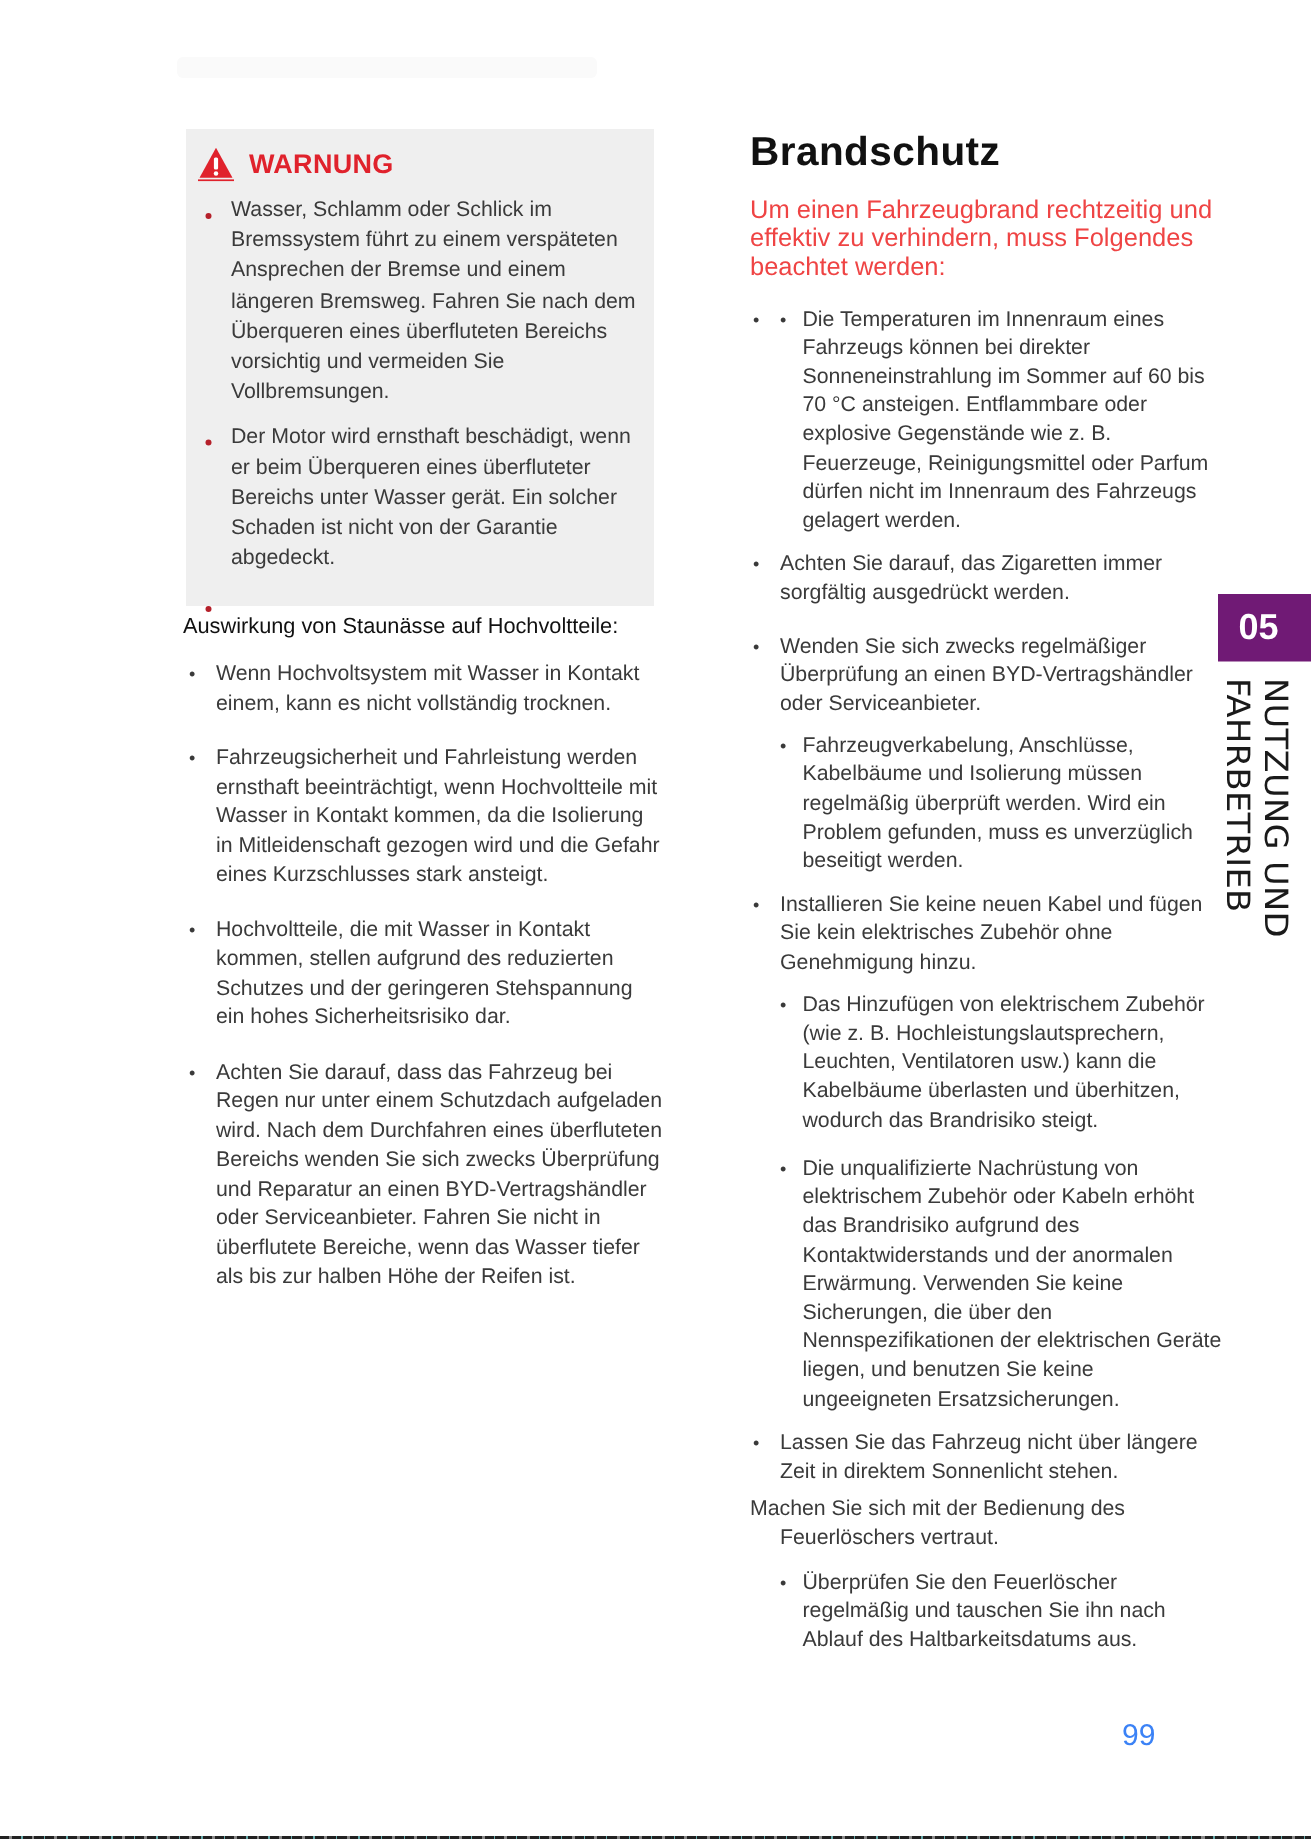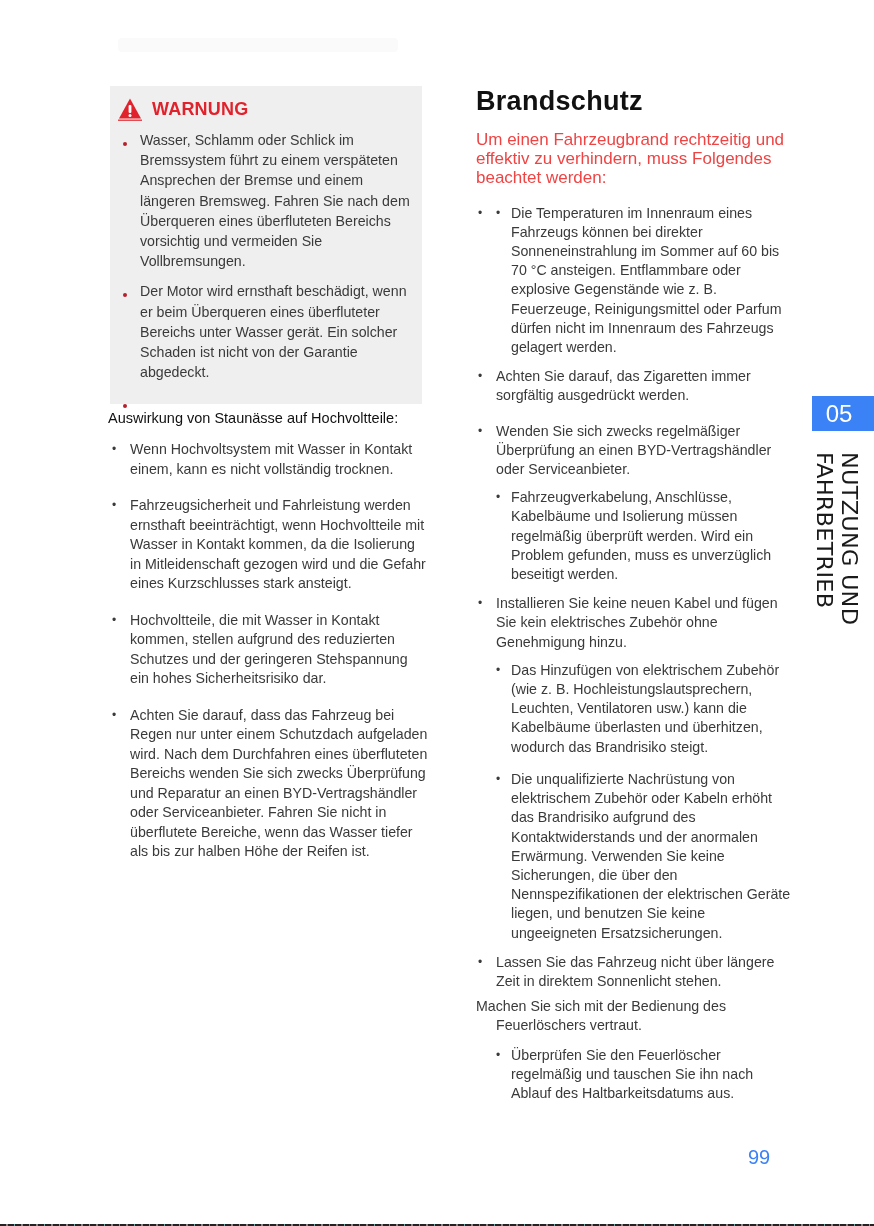--- a/index.html
+++ b/index.html
@@ -1,21 +1,21 @@
 <!DOCTYPE html>
 <html><head>
 <meta charset="utf-8">
 <style>
   html, body { margin: 0; padding: 0; }
   body {
     width: 874px; height: 1226px; background: #ffffff; position: relative; overflow: hidden;
     font-family: "Liberation Sans", sans-serif; color: #2a2a2a;
   }
-  .col-left { position: absolute; left: 110px; top: 86px; width: 318px; }
-  .col-right { position: absolute; left: 476px; top: 86px; width: 318px; }
+  .col-left { position: absolute; left: 124px; top: 86px; width: 318px; }
+  .col-right { position: absolute; left: 500px; top: 86px; width: 318px; }
 
   .warn-box {
     background: #efefef; padding: 6px 10px 6px 8px; box-sizing: border-box; width: 312px;
   }
   .warn-head { display: flex; align-items: center; height: 34px; }
   .warn-icon { width: 24px; height: 24px; margin-right: 10px; }
   .warn-title { color: #e0222c; font-weight: bold; font-size: 18px; letter-spacing: 0.2px; }
   .warn-list { list-style: none; margin: 4px 0 16px 0; padding: 0; }
   .warn-list li { position: relative; padding-left: 22px; font-size: 14.2px; line-height: 20.2px; margin-bottom: 10px; color: #3a3a3a; }
   .warn-list li .dot { position: absolute; left: 5px; top: 12px; width: 4px; height: 4px; border-radius: 50%; background: #b5202a; }
@@ -30,22 +30,22 @@
   .rlist { list-style: none; margin: 0; padding: 0; }
   .rlist > li { position: relative; padding-left: 20px; font-size: 14.2px; line-height: 19.2px; color: #3a3a3a; margin-bottom: 10px; }
   .rlist > li .bul, .sublist li .bul { position: absolute; left: 2px; top: 0; font-size: 12px; }
   .sublist { list-style: none; margin: 9px 0 0 0; padding: 0; }
   .sublist li { position: relative; padding-left: 15px; margin-bottom: 9px; }
   .sublist li .bul { left: 0; }
   .plain-para { font-size: 14.2px; line-height: 19.2px; color: #3a3a3a; margin: 2px 0 0 0; text-indent: -20px; padding-left: 20px; }
   .plain-para + .sublist { margin-left: 20px; }
 
   .chapter-tab {
-    position: absolute; left: 812px; top: 396px; width: 62px; height: 35px;
-    background: #3b82f6; color: #fff; font-weight: normal; font-size: 24px;
+    position: absolute; left: 812px; top: 396px; width: 62px; height: 45px;
+    background: #701a75; color: #fff; font-weight: bold; font-size: 24px;
     display: flex; align-items: center; justify-content: center; box-sizing: border-box; padding-right: 8px;
   }
   .chapter-label {
     position: absolute; left: 823px; top: 452px; width: 40px; height: 320px;
     writing-mode: vertical-rl; font-size: 22.5px; color: #1a1a1a; letter-spacing: 0.2px;
     display: flex; align-items: flex-start; font-family: "DejaVu Sans", sans-serif; font-weight: normal;
     transform: scaleX(0.95);
   }
   .page-num { position: absolute; left: 748px; top: 1146px; font-size: 20px; color: #3b82f6; }
   .bottom-rule { position: absolute; left: 0; top: 1224px; width: 874px; height: 2px; background: repeating-linear-gradient(90deg, #222 0 6px, #888 6px 8px, #222 8px 14px, #6aa 14px 15px); }

